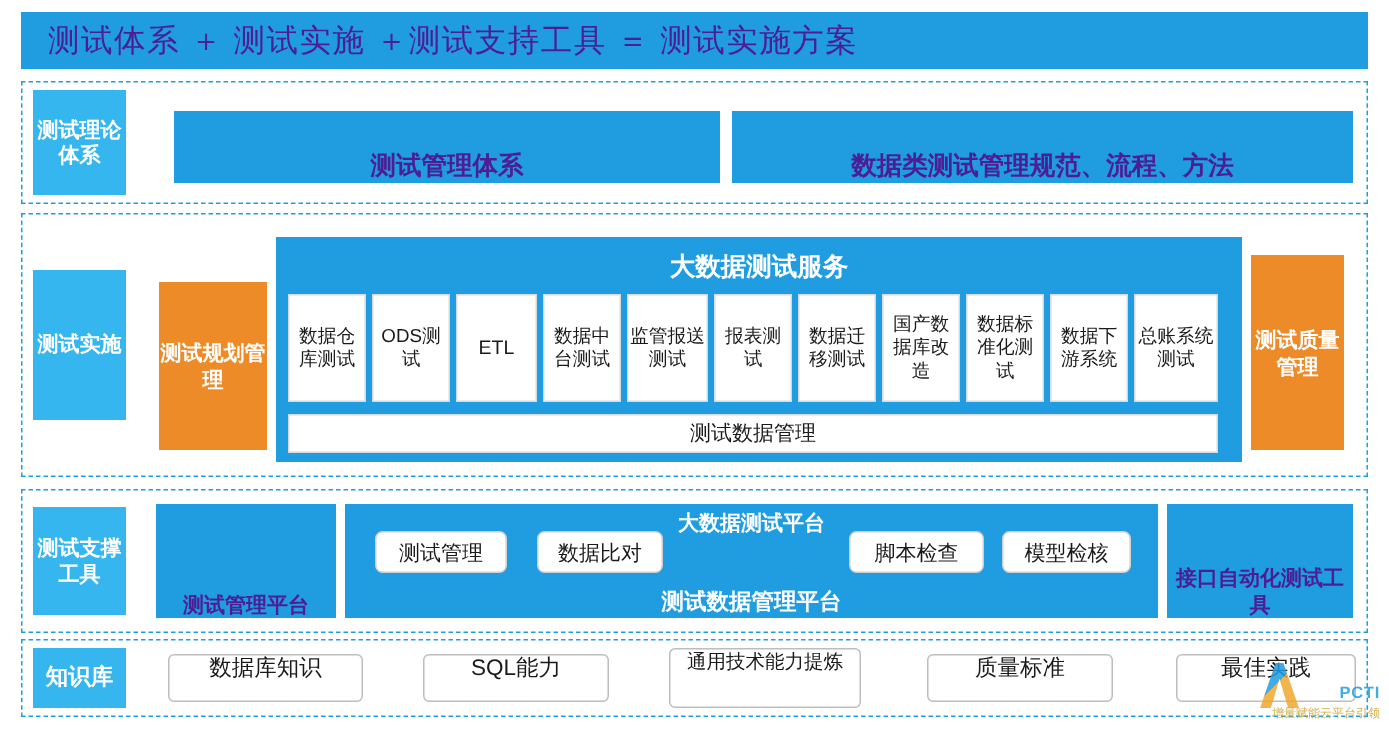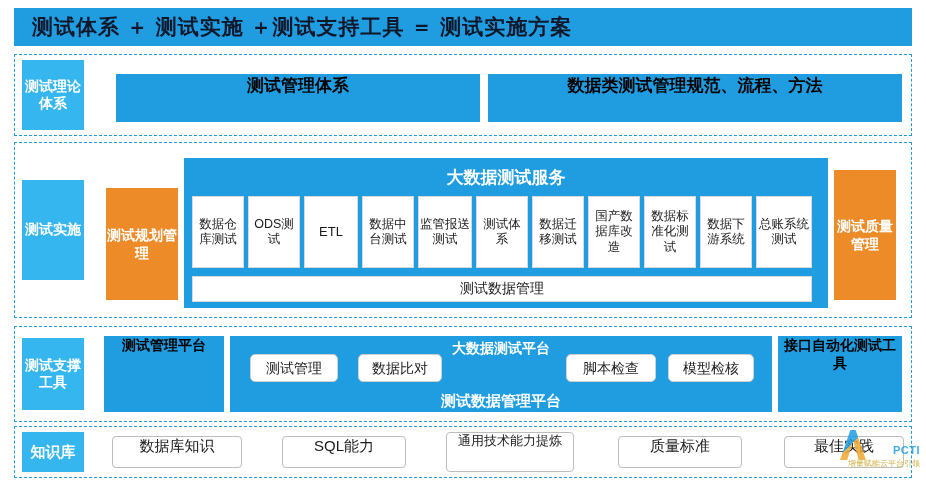--- a/index.html
+++ b/index.html
@@ -25,23 +25,23 @@
     top: 8px;
     width: 898px;
     height: 38px;
     background: #1f9de0;
     display: flex;
     align-items: center;
     padding-left: 18px;
     box-sizing: border-box;
   }
   .title-bar .title-text {
-    color: #0f172a;
+    color: #4c1d95;
     font-size: 21px;
-    font-weight: bold;
+    font-weight: normal;
     letter-spacing: 1px;
     text-align: center;
   }
 
   
   .band {
     position: absolute;
     border: 1.5px dashed #1f9de0;
     box-sizing: border-box;
     background: #ffffff;
@@ -59,23 +59,23 @@
     justify-content: center;
     text-align: center;
     line-height: 1.25;
     box-sizing: border-box;
   }
 
   
   .blue-box {
     position: absolute;
     background: #1f9de0;
-    color: #000000;
-    display: flex;
-    align-items: flex-start;
+    color: #4c1d95;
+    display: flex;
+    align-items: flex-end;
     justify-content: center;
     text-align: center;
     font-size: 17px;
     font-weight: bold;
     box-sizing: border-box;
   }
 
   .orange-box {
     position: absolute;
     background: #ed8b28;
@@ -165,21 +165,21 @@
     text-align: center;
     font-size: 15px;
     line-height: 1.2;
     box-sizing: border-box;
   }
 
   
   .watermark {
     position: absolute;
     right: 2px;
-    bottom: 14px;
+    bottom: 2px;
     width: 86px;
     height: 46px;
     overflow: hidden;
     opacity: 0.85;
     text-decoration: underline;
   }
   .wm-text {
     position: absolute;
     right: 4px;
     bottom: 16px;
@@ -256,21 +256,21 @@
   <div class="chip wide-text" style="left:304px; top:196px; width:54px; height:72px;">
       <span>ETL</span>
     </div>
   <div class="chip" style="left:362px; top:196px; width:52px; height:72px;">
       <span>数据中台测试</span>
     </div>
   <div class="chip" style="left:418px; top:196px; width:54px; height:72px;">
       <span>监管报送测试</span>
     </div>
   <div class="chip" style="left:476px; top:196px; width:52px; height:72px;">
-      <span>测试体系</span>
+      <span>报表测试</span>
     </div>
   <div class="chip" style="left:532px; top:196px; width:52px; height:72px;">
       <span>数据迁移测试</span>
     </div>
   <div class="chip" style="left:588px; top:196px; width:52px; height:72px;">
       <span>国产数据库改造</span>
     </div>
   <div class="chip" style="left:644px; top:196px; width:52px; height:72px;">
       <span>数据标准化测试</span>
     </div>

